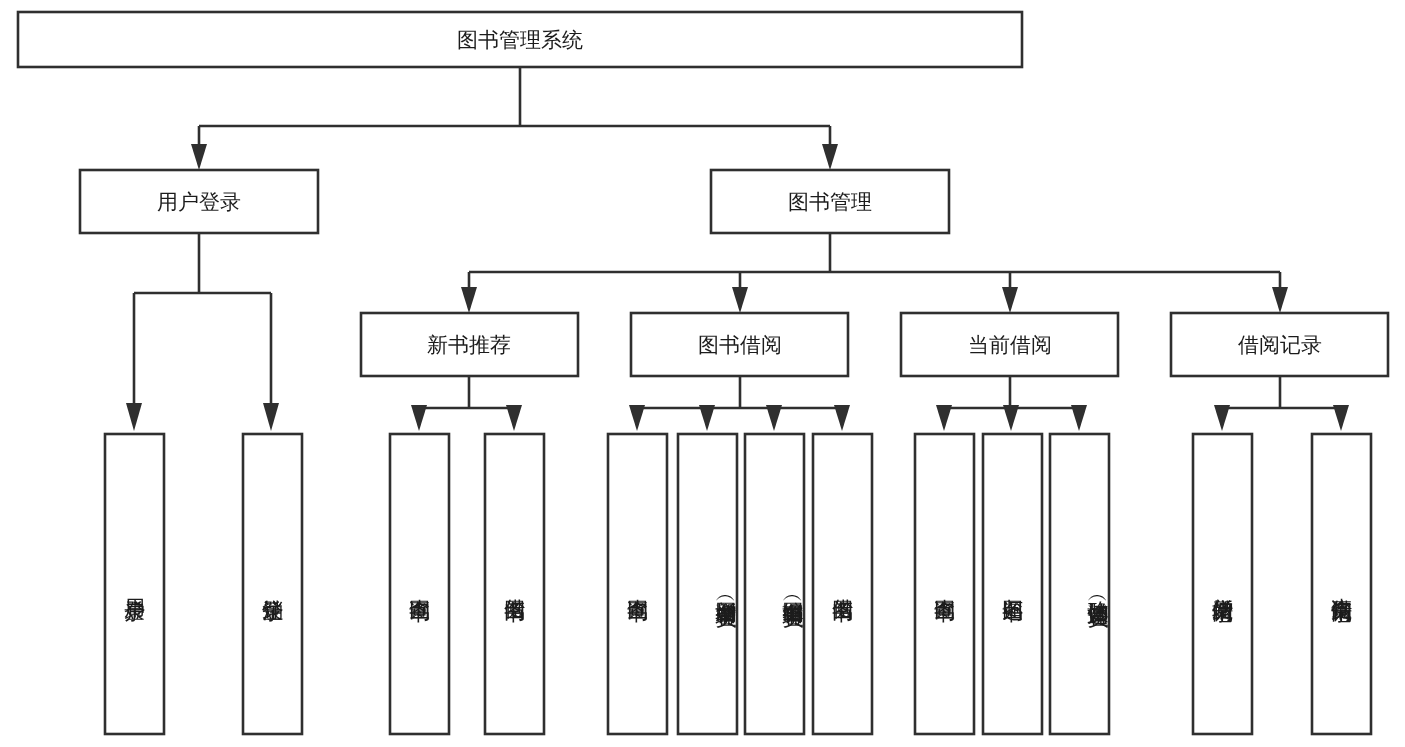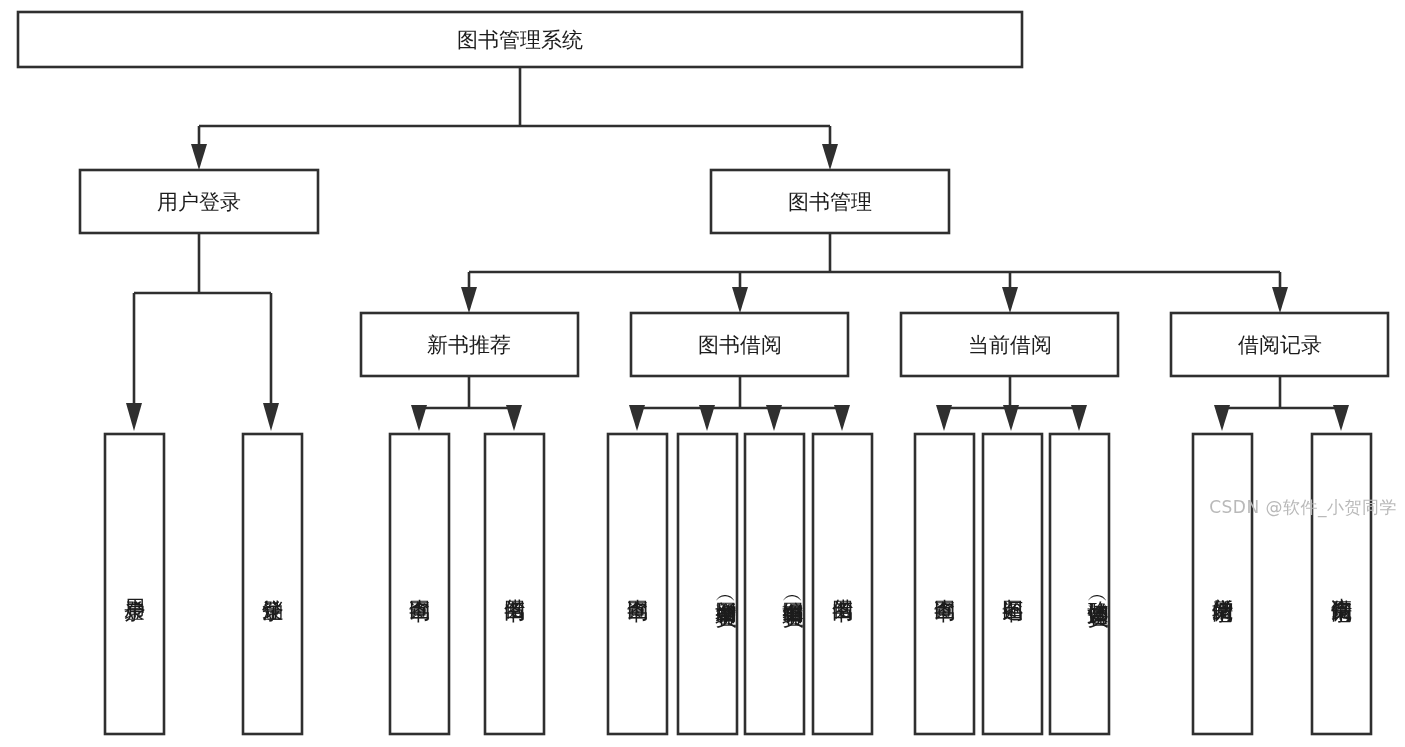--- a/index.html
+++ b/index.html
@@ -216,15 +216,14 @@
   <div class="vlabel" style="left:745px; top:442px; width:59px; height:292px;">编辑图书（管理员）</div>
   <div class="vlabel centered" style="left:813px; top:434px; width:59px; height:300px;">借阅图书</div>
 
   <div class="vlabel centered" style="left:915px; top:434px; width:59px; height:300px;">查询图书</div>
   <div class="vlabel centered" style="left:983px; top:434px; width:59px; height:300px;">归还图书</div>
   <div class="vlabel" style="left:1050px; top:442px; width:59px; height:292px;">确认归还（管理员）</div>
 
   <div class="vlabel centered" style="left:1193px; top:434px; width:59px; height:300px;">新增借阅记录</div>
   <div class="vlabel centered" style="left:1312px; top:434px; width:59px; height:300px;">查询借阅记录</div>
 
-  <div class="watermark">CSDN @软件_小贺同学</div>
 
 </div>
 
 </body></html>

